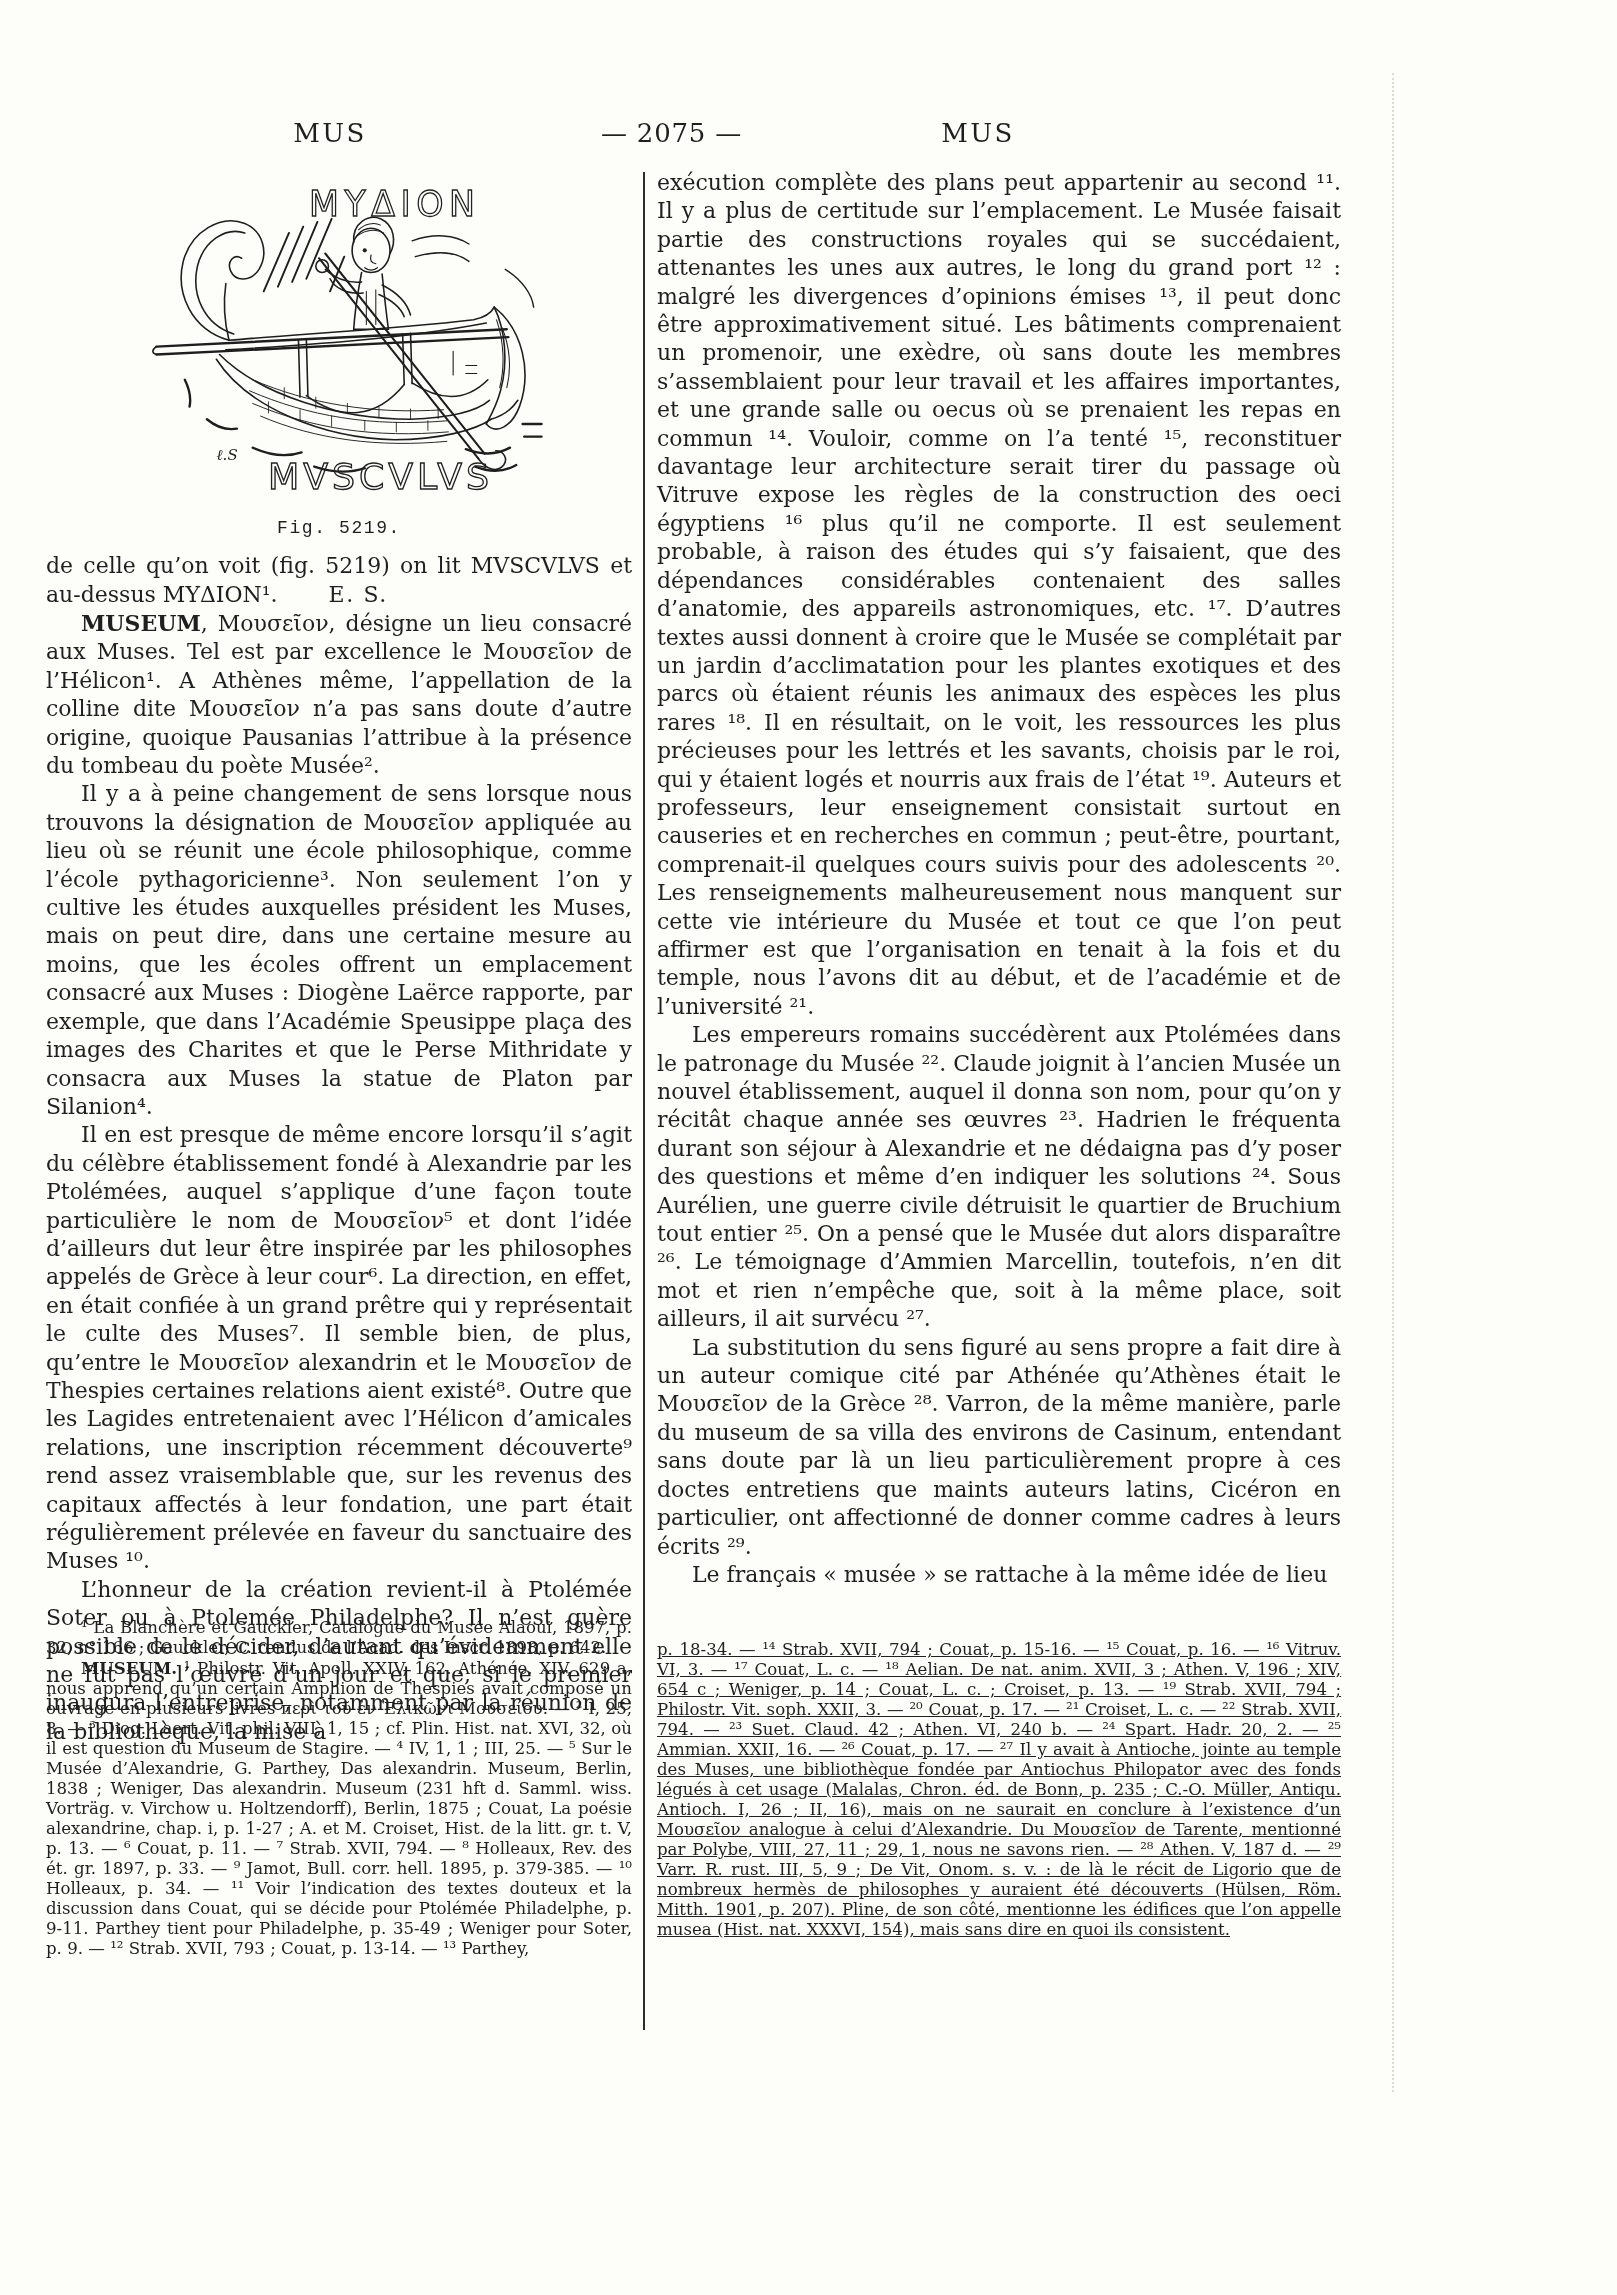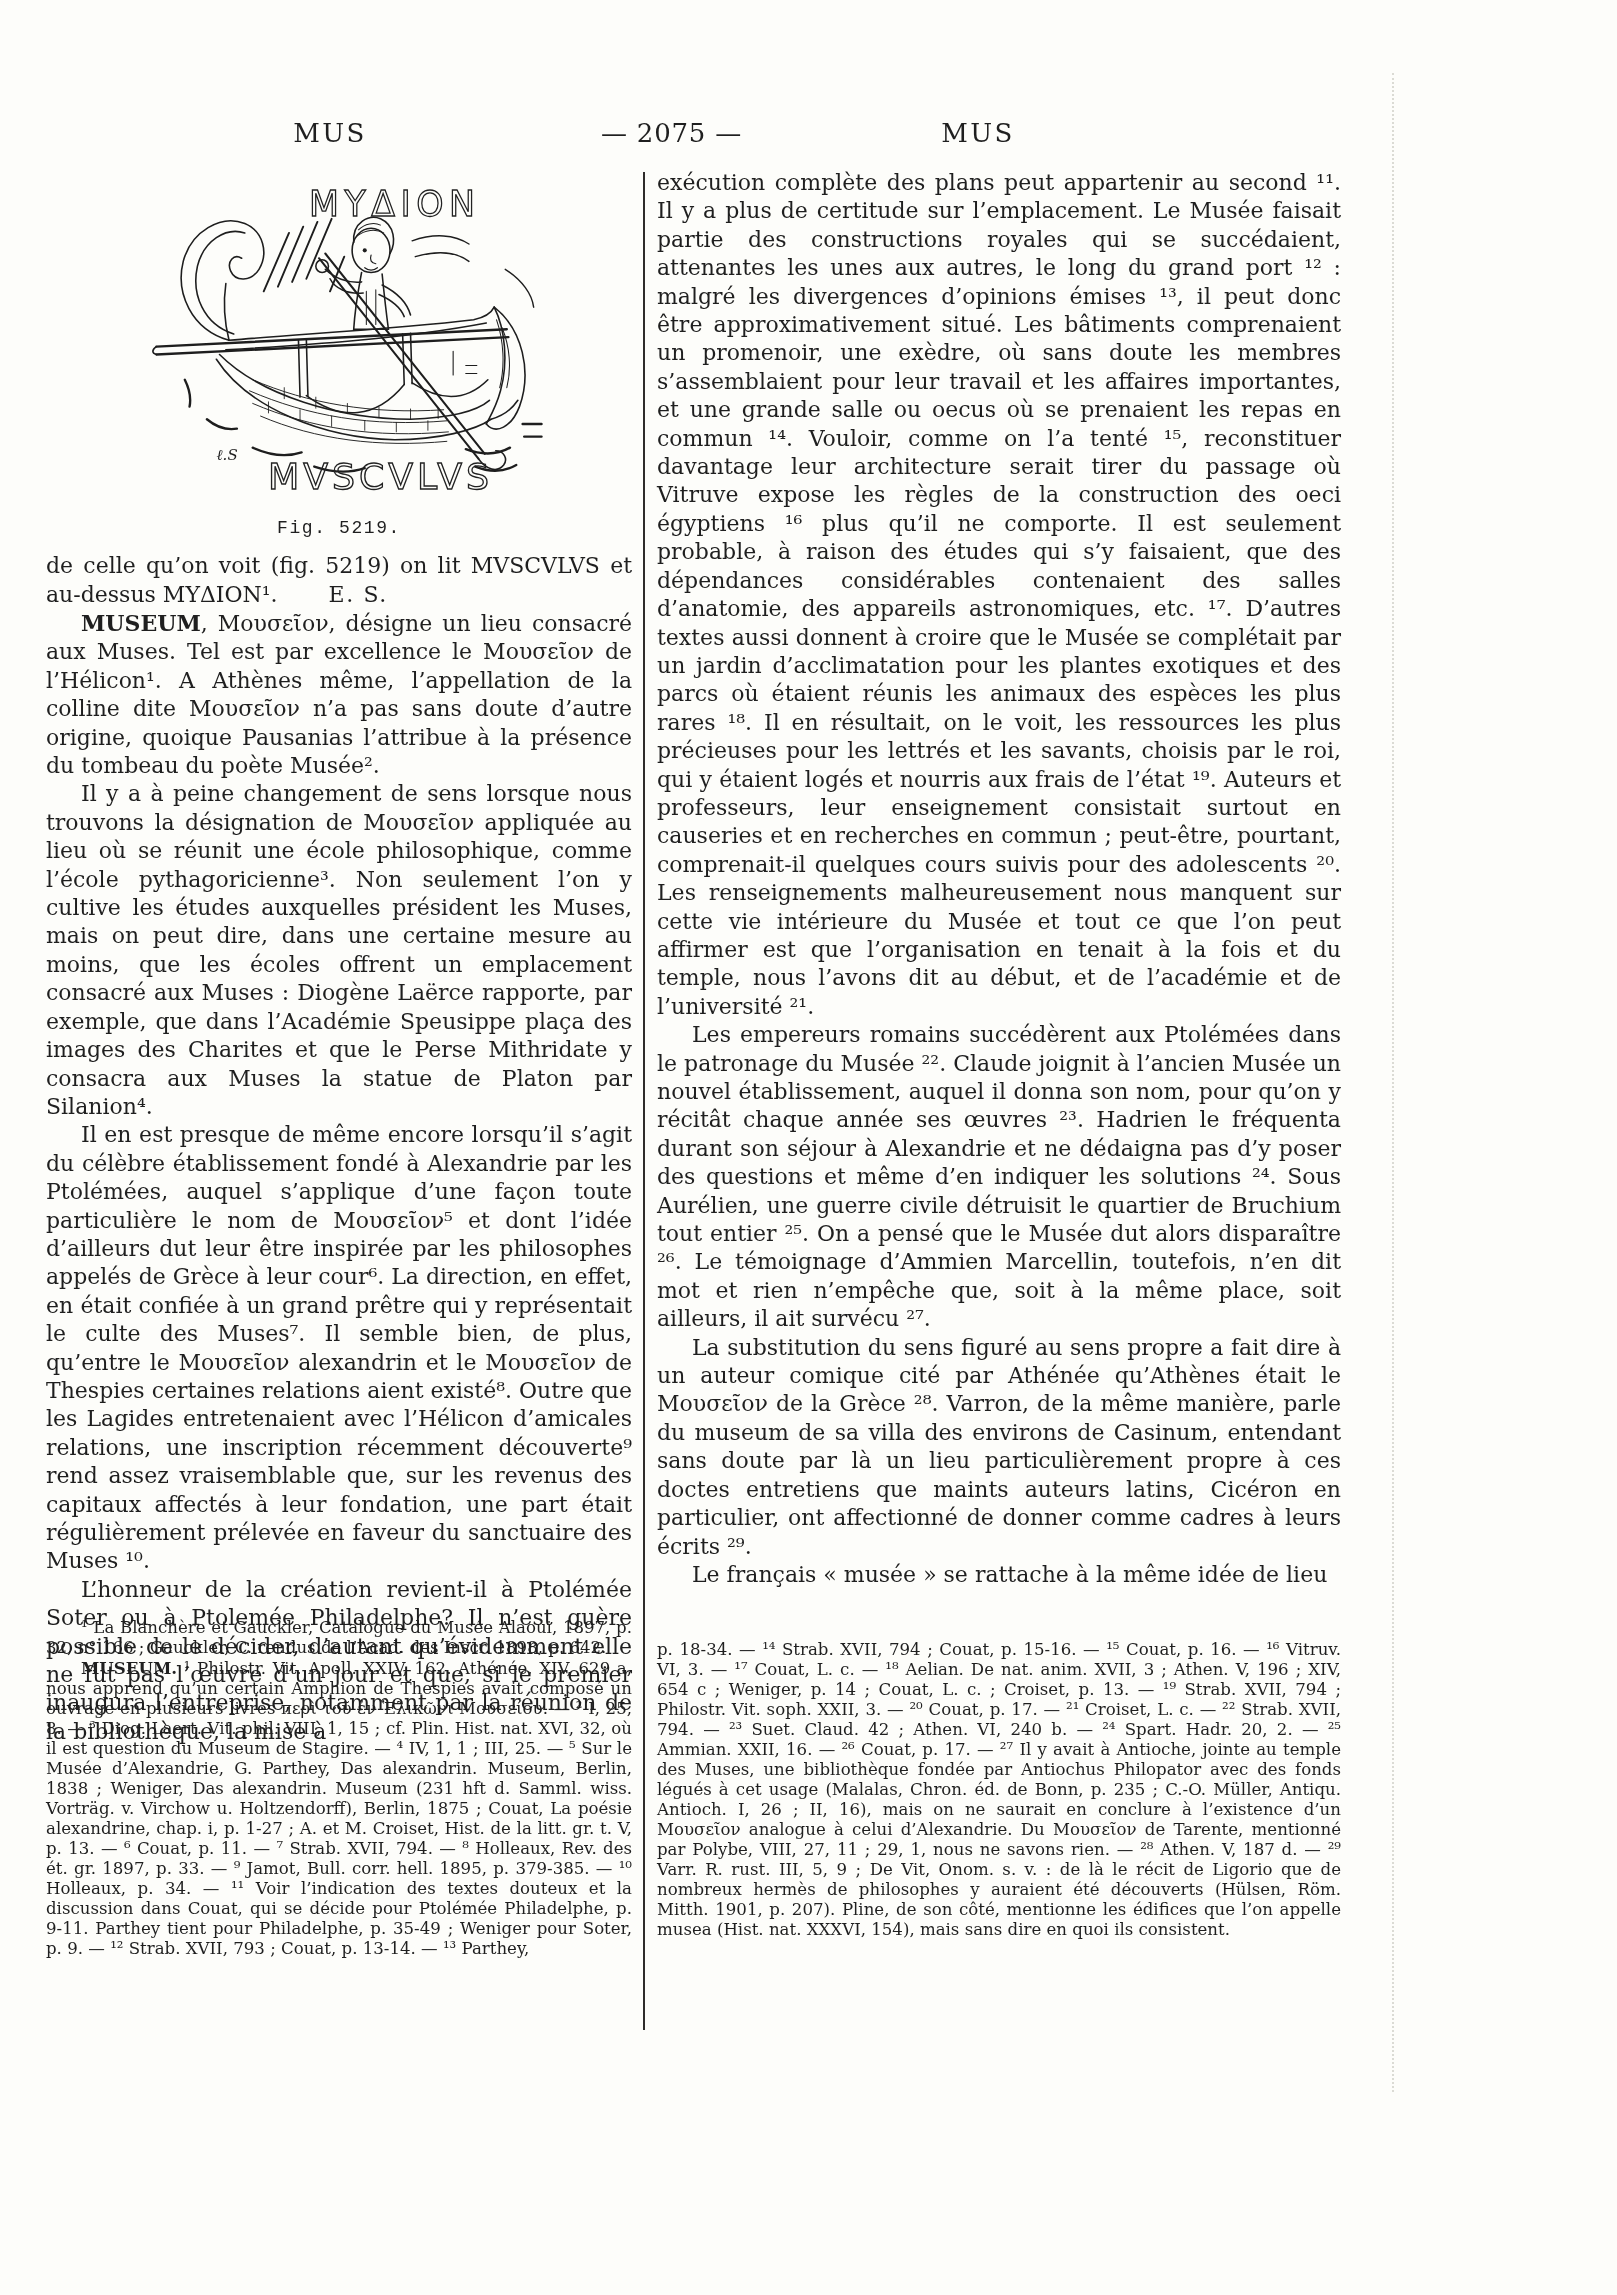--- a/index.html
+++ b/index.html
@@ -17,21 +17,21 @@
     text-align:center;white-space:nowrap;
   }
   #hdr-left{left:267px;width:126px;}
   #hdr-center{left:573px;width:197px;letter-spacing:0.8px;}
   #hdr-right{left:915px;width:126px;}
 
   .col{position:absolute;text-align:justify;}
   #left-main{left:46px;top:167px;width:586px;font-size:22px;line-height:28.4px;}
   #right-main{left:657px;top:169px;width:684px;font-size:22px;line-height:28.4px;}
   #left-notes{left:46px;top:1618px;width:586px;font-size:16.6px;line-height:20px;}
-  #right-notes{left:657px;top:1640px;width:684px;font-size:16.6px;line-height:20px;}
+  #right-notes{left:657px;top:1640px;width:684px;font-size:16.6px;line-height:20px;text-decoration:underline;}
 
   p{margin:0;padding:0;}
   p.indent{text-indent:35px;}
   .lead-bold{font-weight:bold;}
   .sig{margin-left:51px;letter-spacing:1.6px;}
 
   #divider{
     position:absolute;left:643px;top:172px;
     width:2.4px;height:1858px;background:#2e2c2a;
   }

